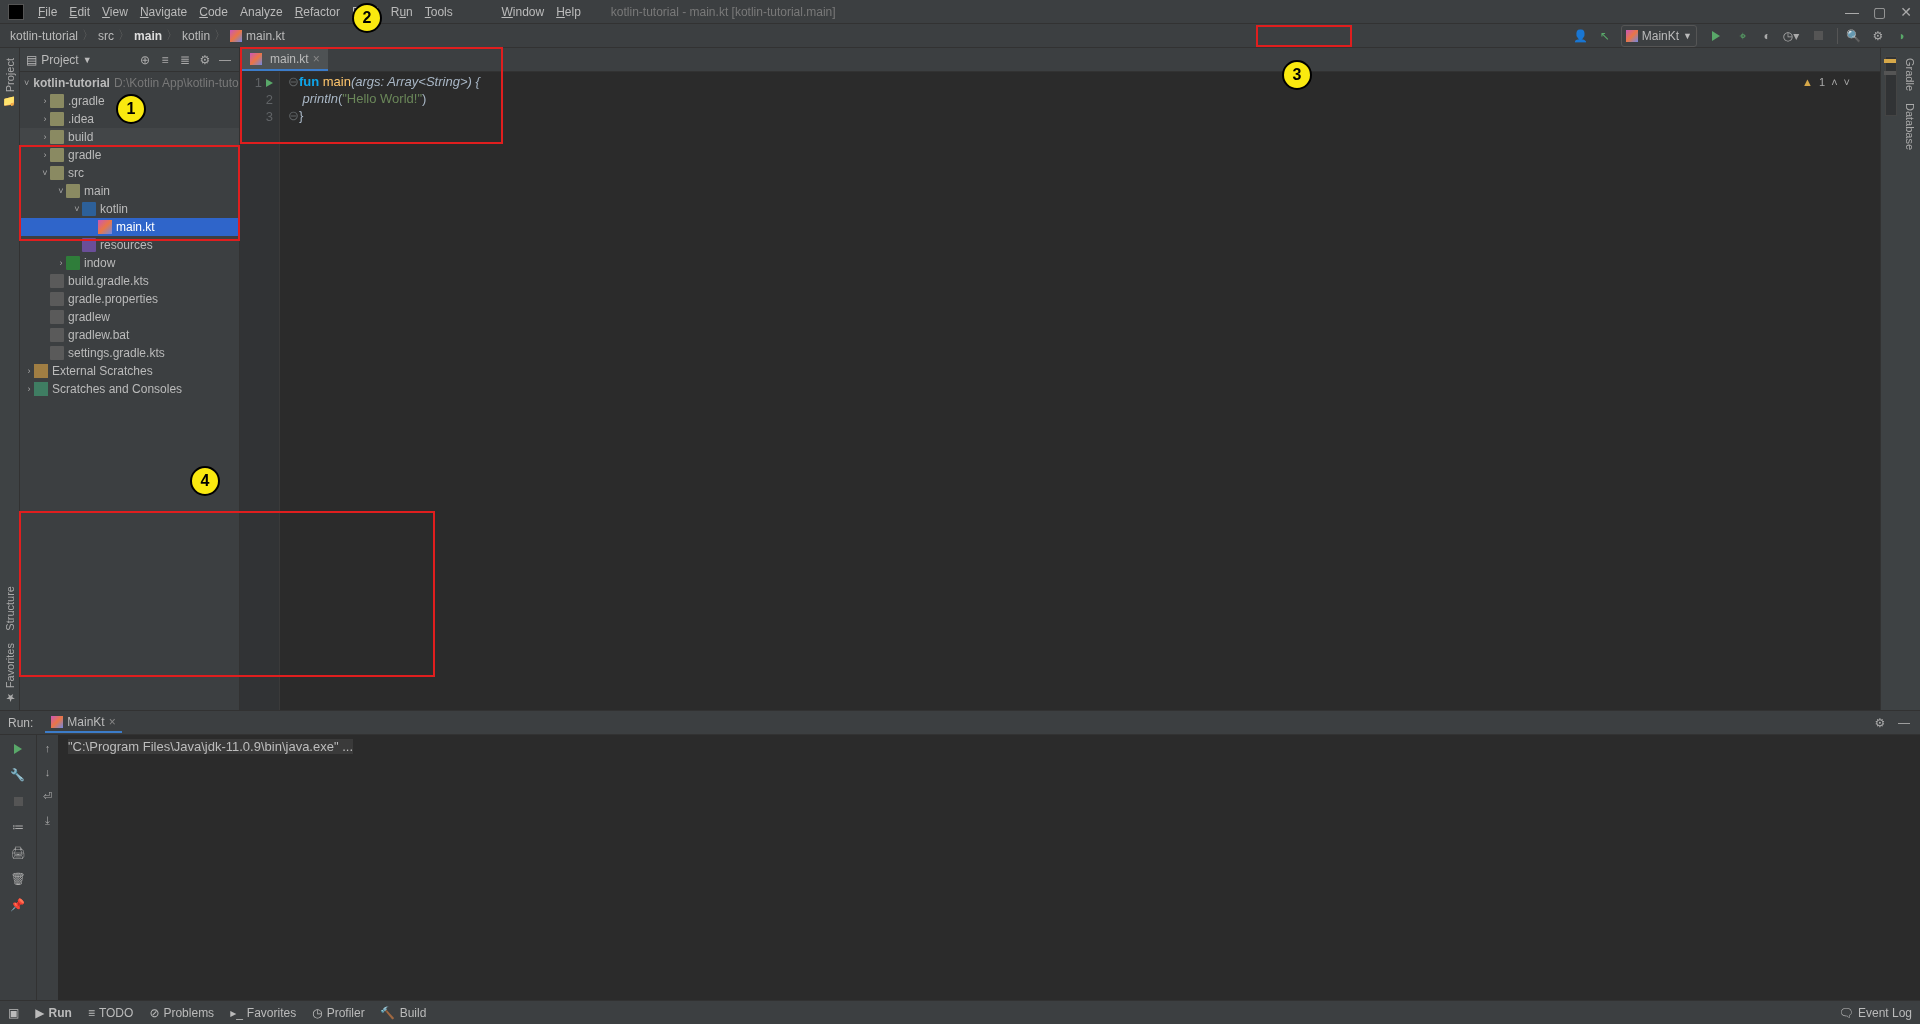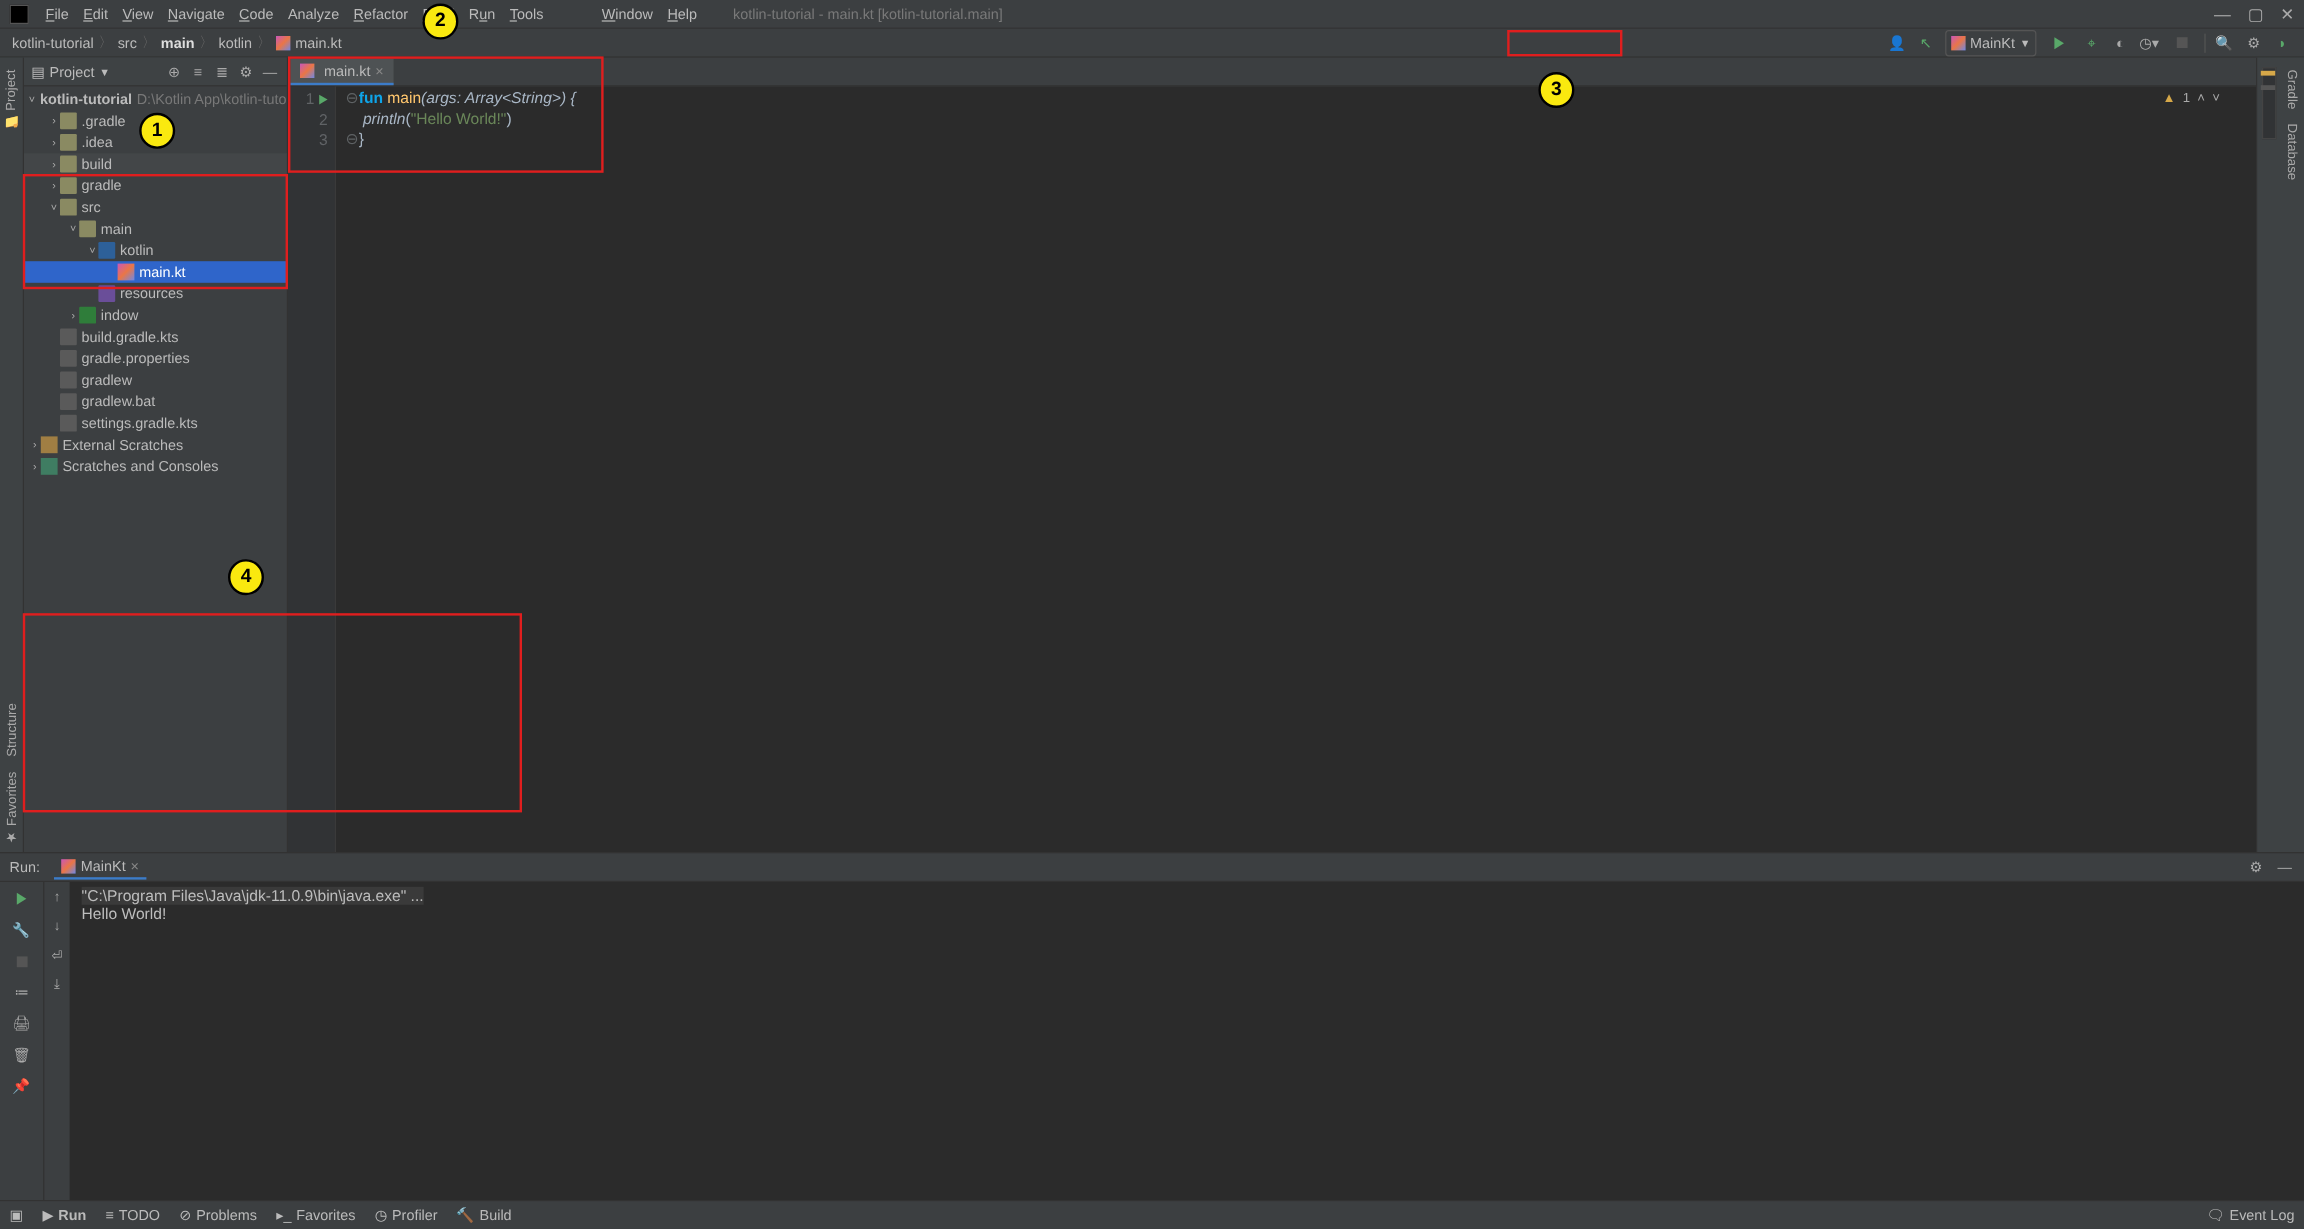--- a/index.html
+++ b/index.html
@@ -329,21 +329,20 @@
       <div>📌</div>
     </div>
     <div class="run-sidebar2">
       <div>↑</div>
       <div>↓</div>
       <div>⏎</div>
       <div>⤓</div>
     </div>
     <div class="run-out">
       <div><span class="cmd">"C:\Program Files\Java\jdk-11.0.9\bin\java.exe" ...</span></div>
-      <div>Hello World!</div>
       <div>&nbsp;</div>
     </div>
   </div>
 </div>
 
 <div class="status-bar">
   <span class="sb-item">▣</span>
   <span class="sb-item">▶ <b>Run</b></span>
   <span class="sb-item">≡ <span>TODO</span></span>
   <span class="sb-item">⊘ <span>Problems</span></span>

